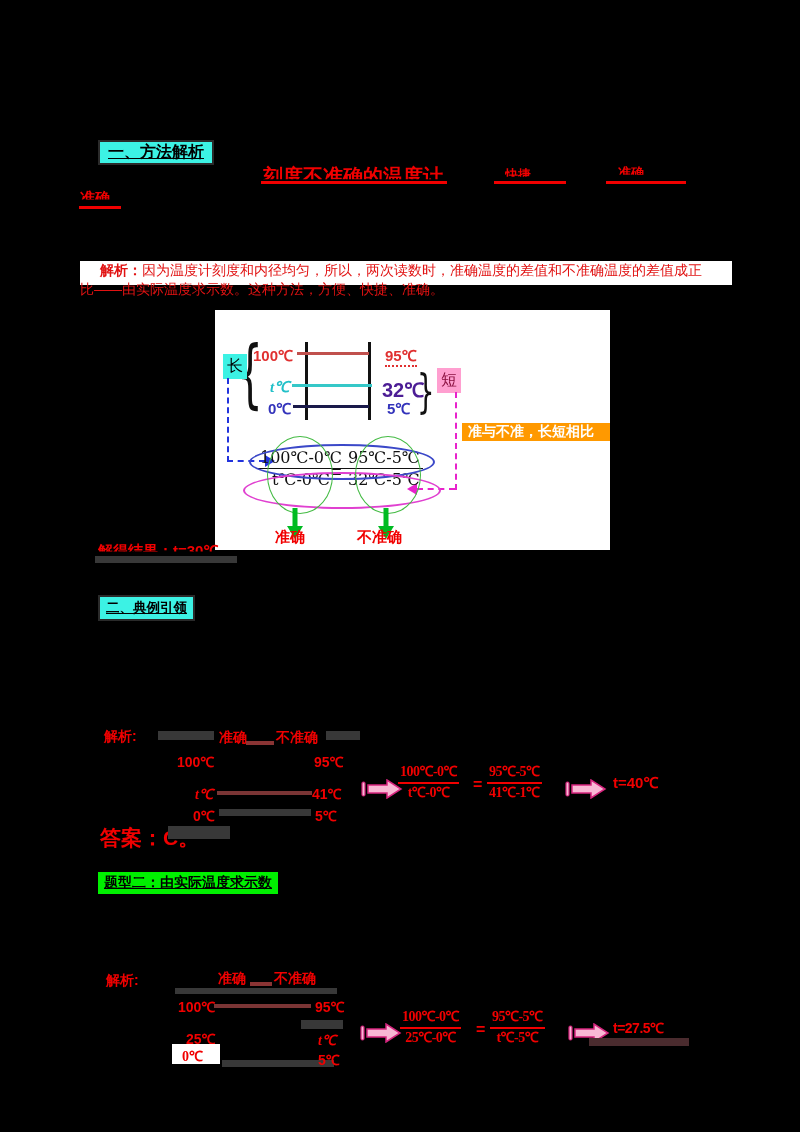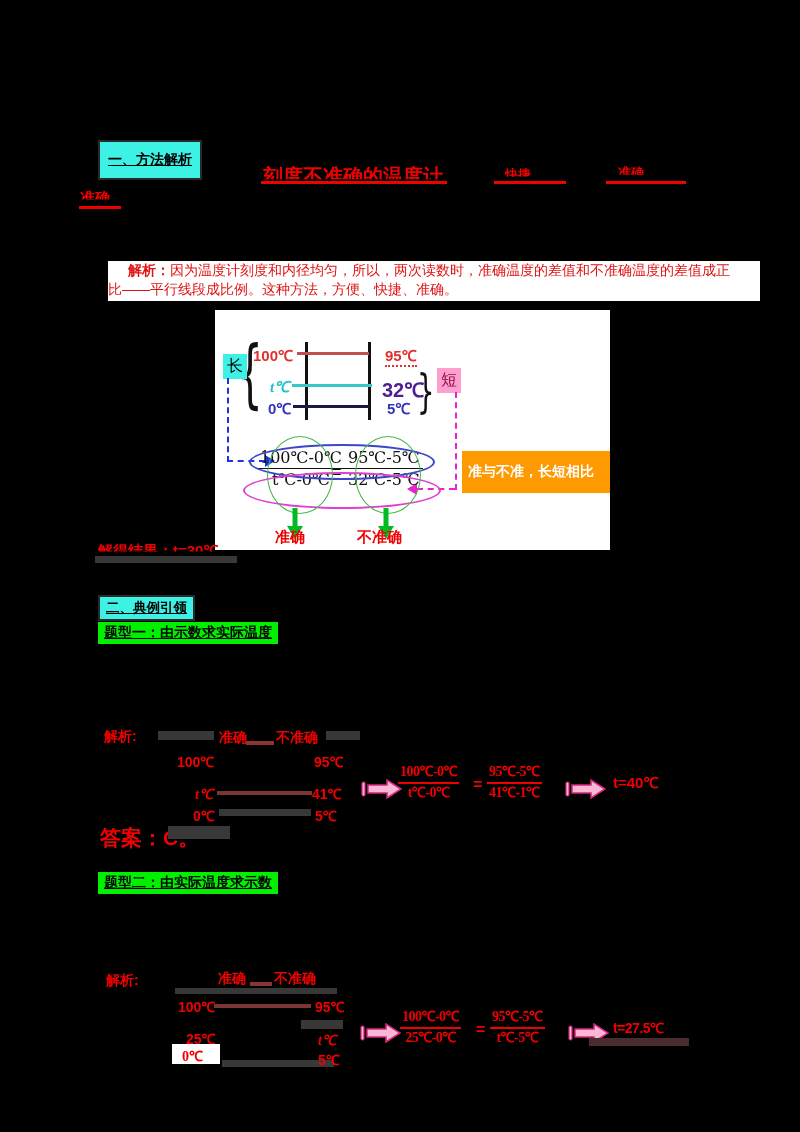--- a/index.html
+++ b/index.html
@@ -3,30 +3,30 @@
 <meta charset="utf-8">
 <style>
   html,body{margin:0;padding:0;background:#000;}
   #canvas{position:relative;width:800px;height:1132px;background:#000;overflow:hidden;
           font-family:"Liberation Sans",sans-serif;}
   .abs{position:absolute;}
   .r{color:#f10000;}
   .b{font-weight:bold;}
   .u{text-decoration:underline;}
   .cyanbox{background:#3cf2e4;color:#000;font-weight:bold;border:2px solid #2a2a2a;
-           padding:9px 8px;font-size:14px;}
+           padding:0 8px;font-size:16px;}
   .greenbox{background:#00f000;color:#000;font-weight:bold;padding:2px 6px;font-size:14px;}
   .bar{background:#f10000;height:3px;}
   .g{background:#383838;}
   .darkline{background:#7a3535;}
   .clip60{clip-path:inset(0 0 40% 0);}
   .clip55{clip-path:inset(0 0 45% 0);}
   
-  #analysis{left:80px;top:261px;width:652px;height:40px;background:#fff;color:#e11212;
-            font-size:14px;line-height:19px;margin-left:28px;}
+  #analysis{left:80px;top:261px;width:652px;height:24px;background:#fff;color:#e11212;
+            font-size:14px;line-height:19px;}
   #analysis .l1{padding-left:20px;white-space:nowrap;}
   
   #diagram{left:215px;top:310px;width:395px;height:240px;background:#fff;}
   .brace{color:#111;font-family:"DejaVu Sans",sans-serif;line-height:1;}
   .kfrac{position:absolute;color:#111;font-size:16px;text-align:center;
          font-family:"DejaVu Serif",serif;line-height:1.2;}
   .kfrac .num{border-bottom:1.6px solid #111;padding:0 3px 1px;display:block;}
   .kfrac .den{padding-top:1px;display:block;}
   .ellipse{position:absolute;border-radius:50%;pointer-events:none;}
   .dash-v{position:absolute;width:0;}
@@ -51,21 +51,21 @@
   <div class="abs bar" style="left:261px;top:181px;width:186px;"></div>
   <div class="abs r b clip60" style="left:505px;top:166px;font-size:13px;">快捷</div>
   <div class="abs bar" style="left:494px;top:181px;width:72px;"></div>
   <div class="abs r b clip60" style="left:618px;top:164px;font-size:13px;">准确</div>
   <div class="abs bar" style="left:606px;top:181px;width:80px;"></div>
   <div class="abs r b clip55" style="left:80px;top:189px;font-size:15px;">准确</div>
   <div class="abs bar" style="left:79px;top:206px;width:42px;"></div>
 
   <div class="abs" id="analysis">
     <div class="l1"><span class="b">解析：</span><span>因为温度计刻度和内径均匀，所以，两次读数时，准确温度的差值和不准确温度的差值成正</span></div>
-    <div>比——平行线段成比例。这种方法，方便、快捷、准确。</div>
+    <div>比——由实际温度求示数。这种方法，方便、快捷、准确。</div>
   </div>
 
   <div class="abs" id="diagram">
 
 
     <div class="abs brace" style="left:22px;top:26px;font-size:74px;transform:scaleX(0.55);transform-origin:left top;">{</div>
     <div class="abs" style="left:8px;top:44px;background:#3cf2e4;color:#000;font-size:16px;padding:2px 4px;">长</div>
 
     <div class="abs" style="left:90px;top:32px;width:2.5px;height:78px;background:#111;"></div>
     <div class="abs" style="left:153px;top:32px;width:2.5px;height:78px;background:#111;"></div>
@@ -86,21 +86,21 @@
     <div class="abs" style="left:222px;top:58px;background:#ff9fd0;color:#8a1040;font-size:16px;padding:2px 4px;">短</div>
 
     <div class="dash-v" style="left:12px;top:68px;height:84px;border-left:2.5px dashed #2233dd;"></div>
     <div class="dash-h" style="left:12px;top:150px;width:38px;border-top:2.5px dashed #2233dd;"></div>
     <div class="abs" style="left:50px;top:145px;width:0;height:0;border-top:6px solid transparent;border-bottom:6px solid transparent;border-left:10px solid #2233dd;"></div>
 
     <div class="dash-v" style="left:240px;top:82px;height:98px;border-left:2.5px dashed #e822cc;"></div>
     <div class="dash-h" style="left:202px;top:178px;width:38px;border-top:2.5px dashed #e822cc;"></div>
     <div class="abs" style="left:192px;top:173px;width:0;height:0;border-top:6px solid transparent;border-bottom:6px solid transparent;border-right:10px solid #e822cc;"></div>
 
-    <div class="abs" style="left:247px;top:113px;width:136px;background:#ff9900;color:#fff;font-weight:bold;font-size:14px;padding:12px 6px;margin-top:28px;">准与不准，长短相比</div>
+    <div class="abs" style="left:247px;top:113px;width:136px;background:#ff9900;color:#fff;font-weight:bold;font-size:14px;padding:0 6px;">准与不准，长短相比</div>
 
     <div class="kfrac" style="left:42px;top:138px;">
       <span class="num">100℃-0℃</span>
       <span class="den">t℃-0℃</span>
     </div>
     <div class="abs" style="left:116px;top:152px;color:#111;font-size:18px;font-weight:bold;">=</div>
     <div class="kfrac" style="left:130px;top:138px;">
       <span class="num">95℃-5℃</span>
       <span class="den">32℃-5℃</span>
     </div>
@@ -122,23 +122,20 @@
     <div class="abs r b" style="left:142px;top:218px;font-size:15px;">不准确</div>
   </div>
 
   <div class="abs r b clip55" style="left:98px;top:540px;font-size:15px;">解得结果：t=30℃</div>
   <div class="abs g" style="left:95px;top:556px;width:142px;height:7px;"></div>
 
   <div class="abs cyanbox" style="left:98px;top:595px;font-size:13.5px;padding:2px 6px;">
     <span class="u">二、典例引领</span>
   </div>
 
-  <div class="abs greenbox" style="left:98px;top:622px;">
-    <span class="u">题型一：由示数求实际温度</span>
-  </div>
 
   <div class="rlabel" style="left:104px;top:728px;">解析:</div>
   <div class="abs g" style="left:158px;top:731px;width:56px;height:9px;"></div>
   <div class="rlabel" style="left:219px;top:729px;">准确</div>
   <div class="abs" style="left:246px;top:741px;width:28px;height:4px;background:#8a3434;"></div>
   <div class="rlabel" style="left:276px;top:729px;">不准确</div>
   <div class="abs g" style="left:326px;top:731px;width:34px;height:9px;"></div>
 
   <div class="rlabel" style="left:177px;top:752px;">100℃</div>
   <div class="rlabel" style="left:314px;top:752px;">95℃</div>

